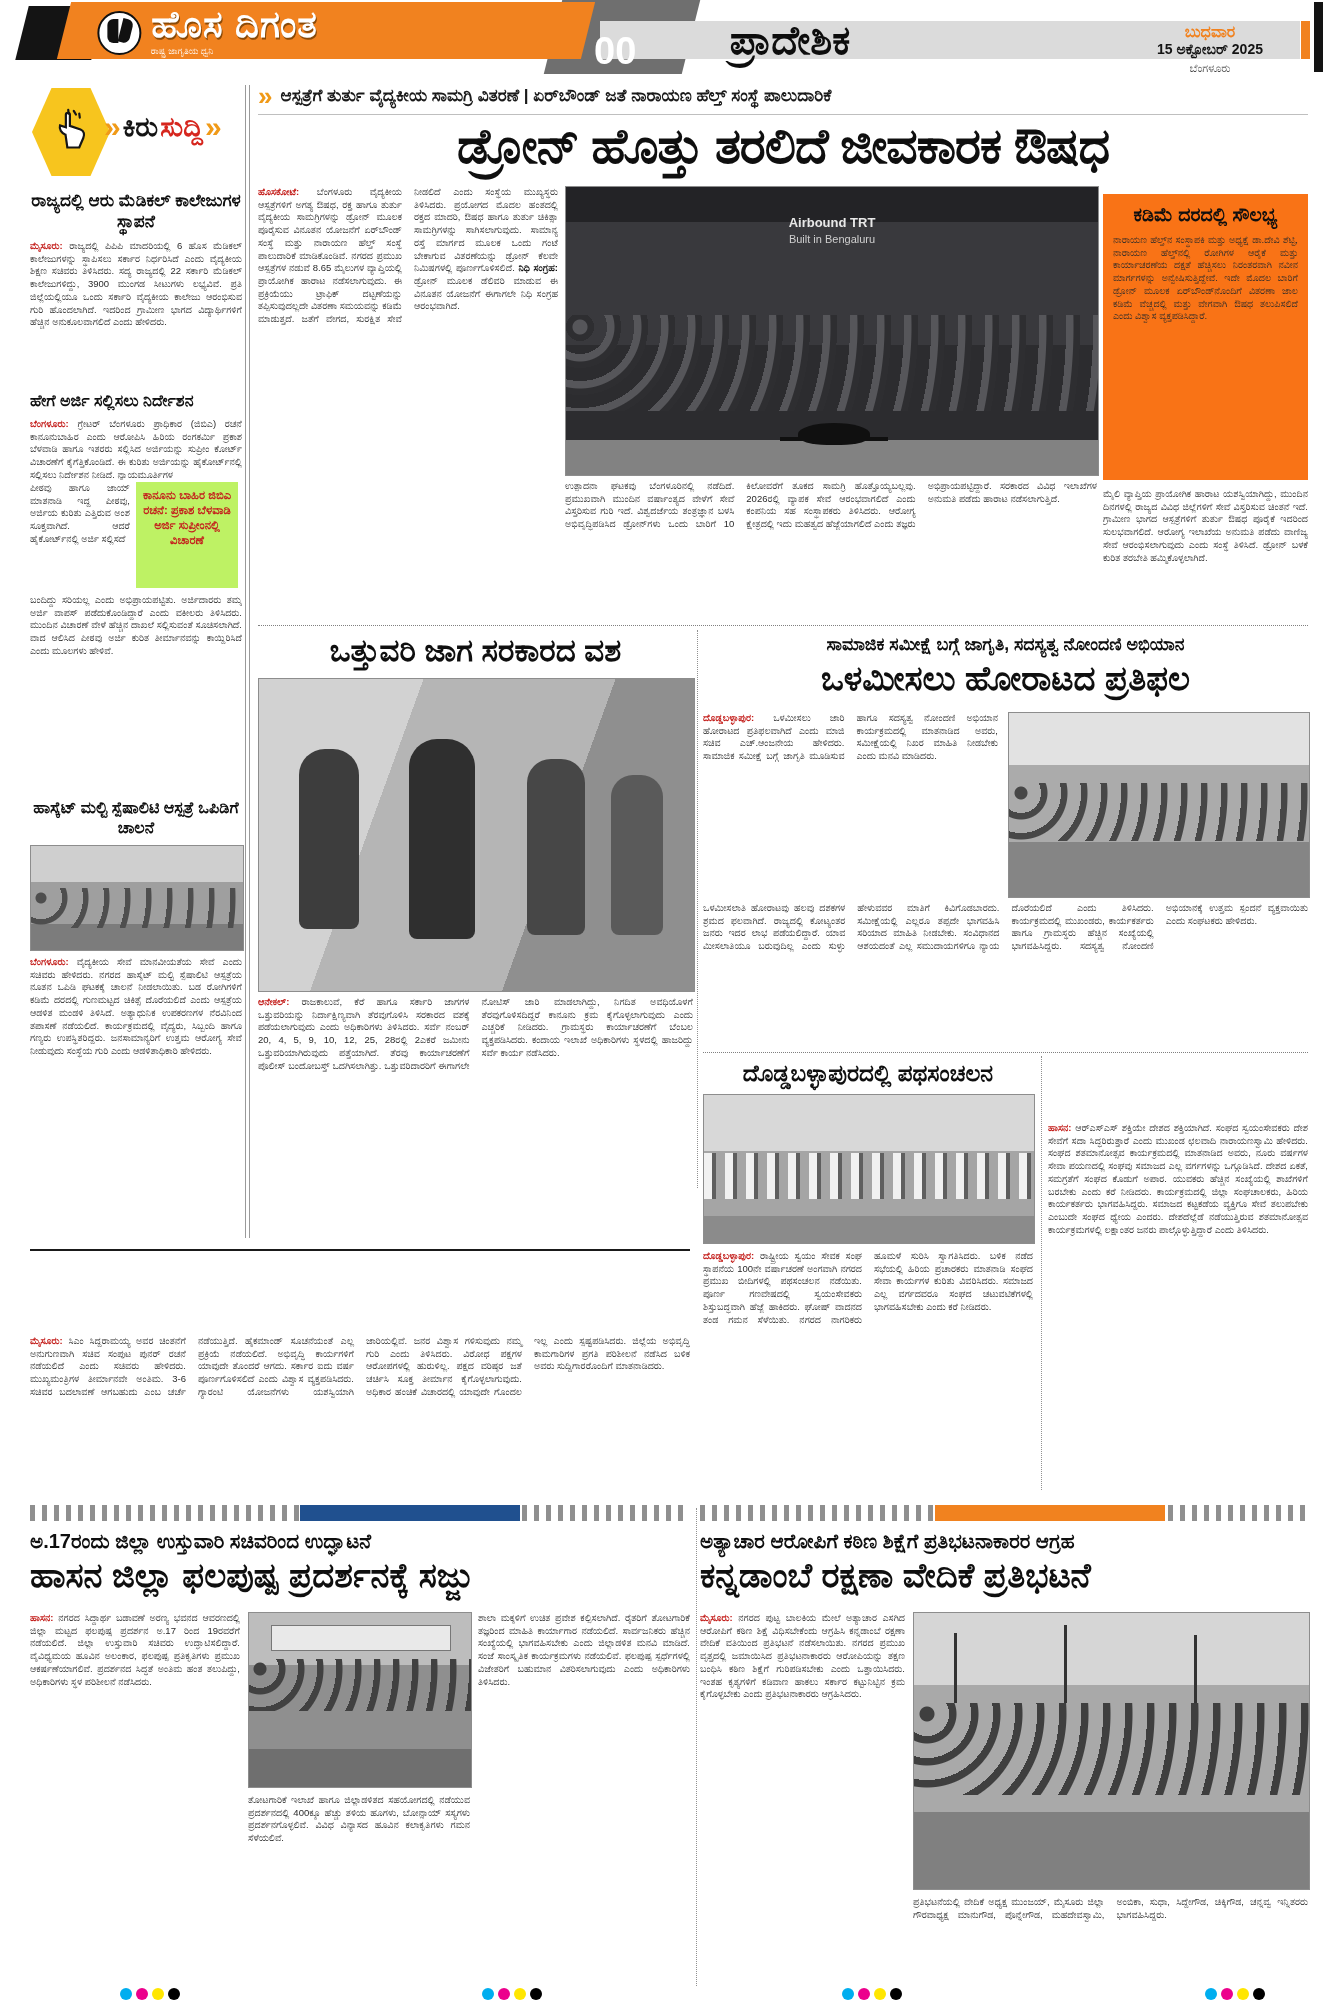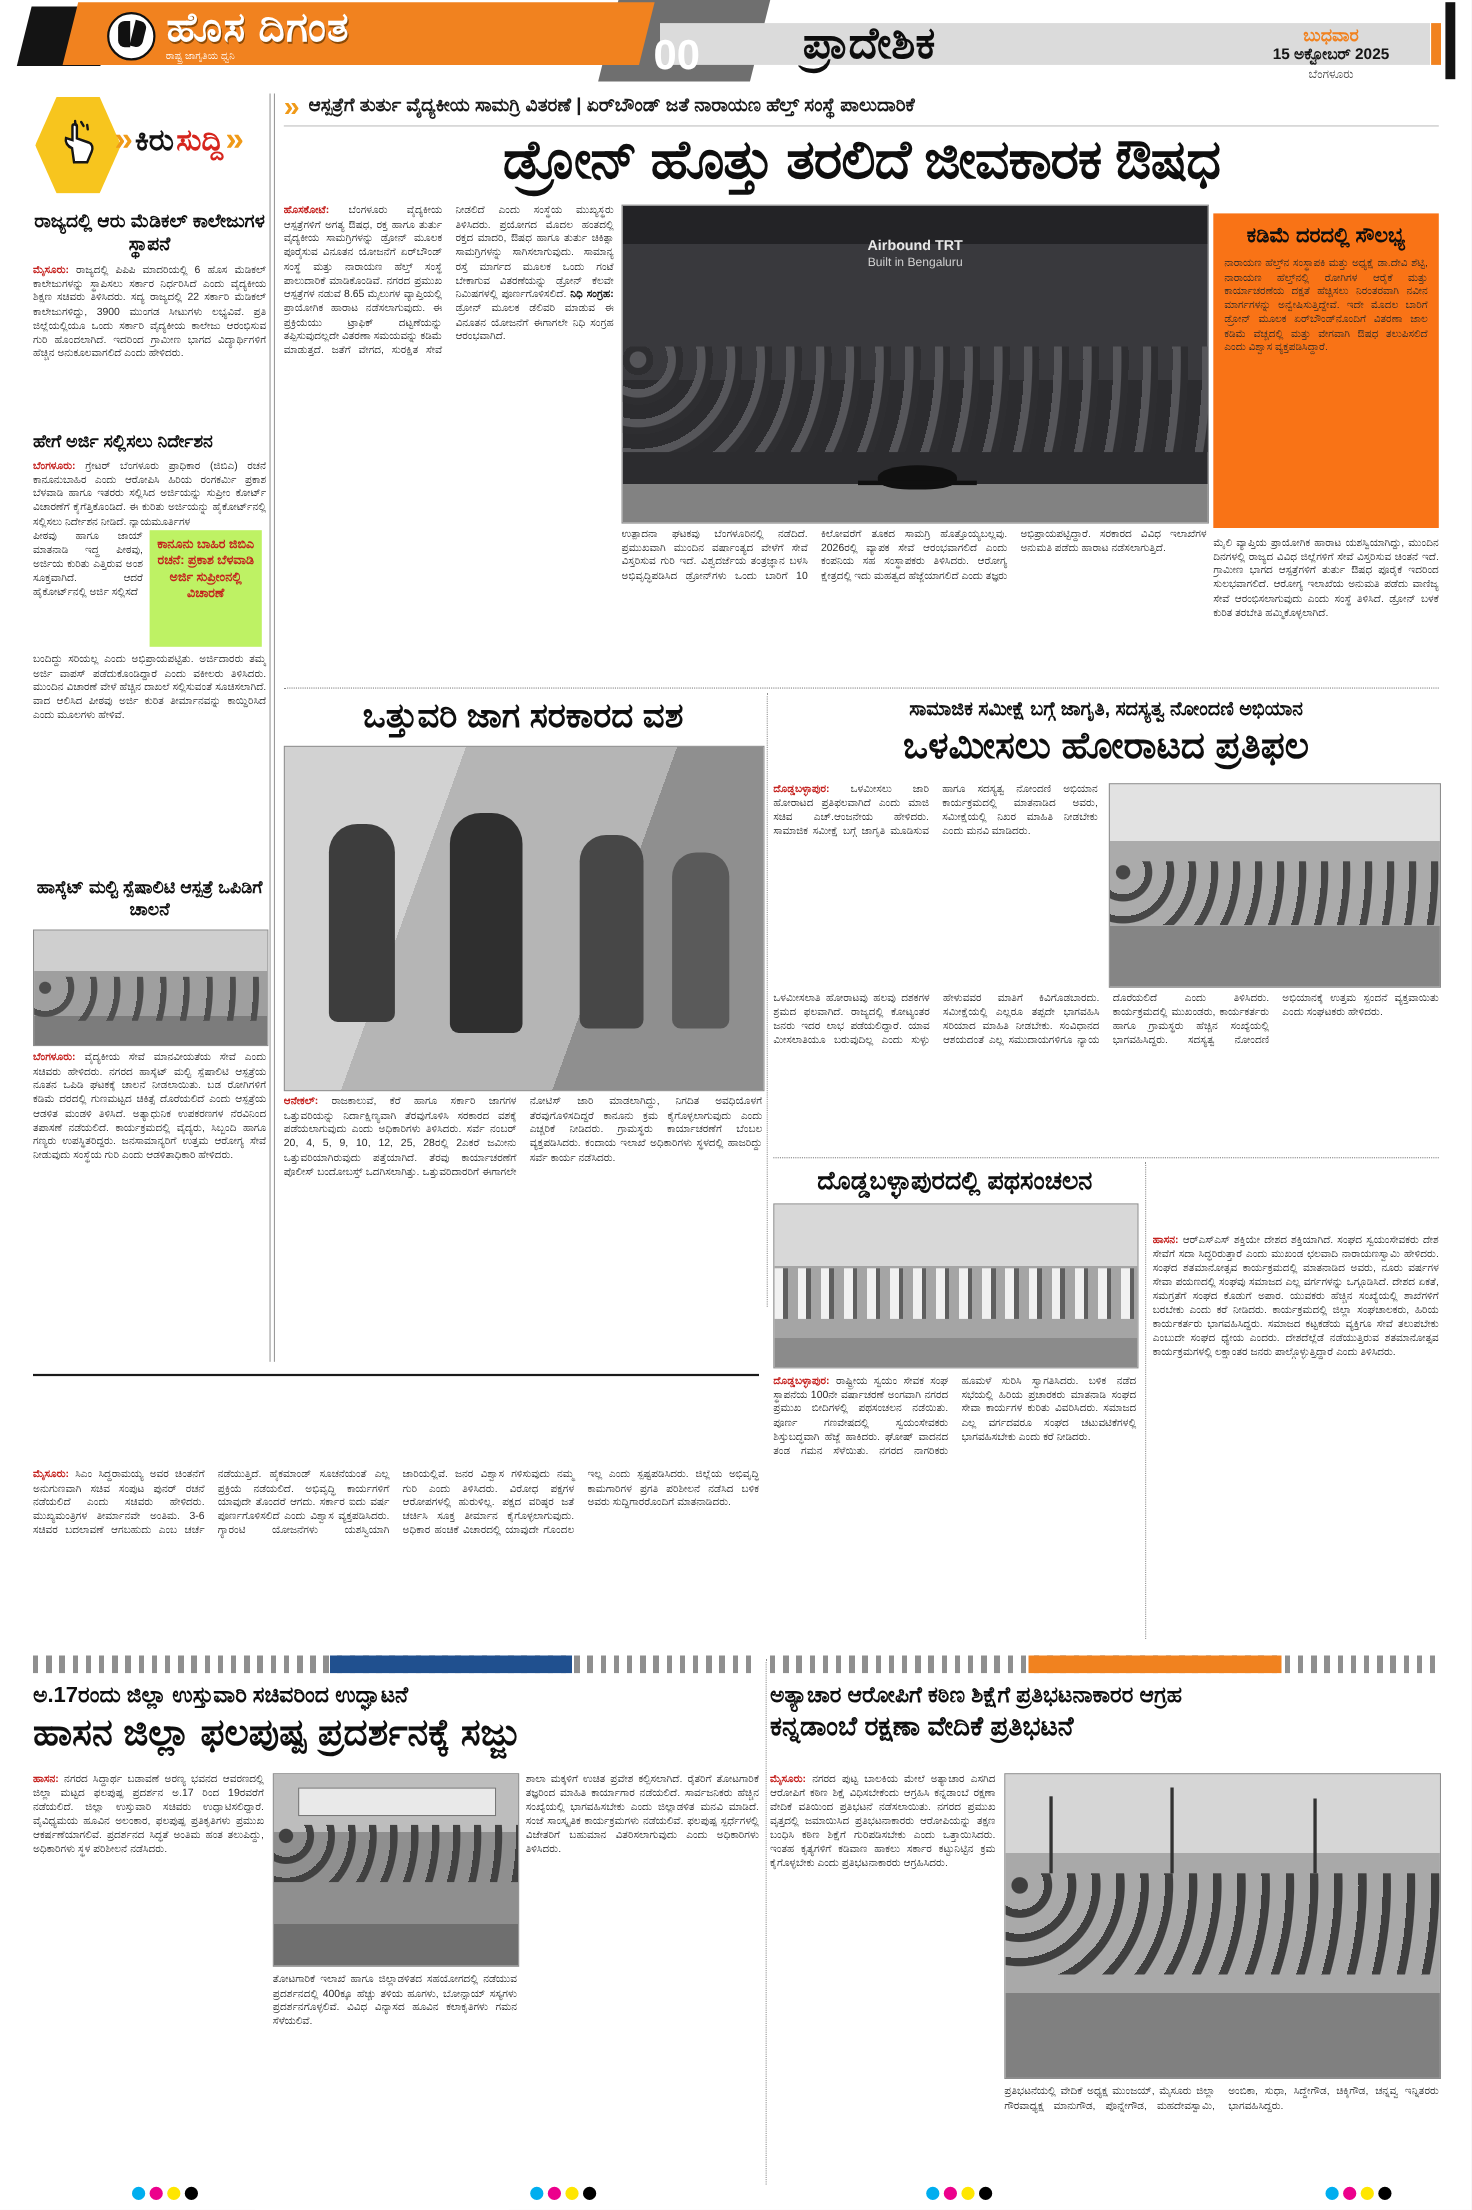--- a/index.html
+++ b/index.html
@@ -183,21 +183,21 @@
     <span>ನಗರದ ಸಿದ್ದಾರ್ಥ ಬಡಾವಣೆ ಅರಣ್ಯ ಭವನದ ಆವರಣದಲ್ಲಿ ಜಿಲ್ಲಾ ಮಟ್ಟದ ಫಲಪುಷ್ಪ ಪ್ರದರ್ಶನ ಅ.17 ರಿಂದ 19ರವರೆಗೆ ನಡೆಯಲಿದೆ. ಜಿಲ್ಲಾ ಉಸ್ತುವಾರಿ ಸಚಿವರು ಉದ್ಘಾಟಿಸಲಿದ್ದಾರೆ. ವೈವಿಧ್ಯಮಯ ಹೂವಿನ ಅಲಂಕಾರ, ಫಲಪುಷ್ಪ ಪ್ರತಿಕೃತಿಗಳು ಪ್ರಮುಖ ಆಕರ್ಷಣೆಯಾಗಲಿವೆ. ಪ್ರದರ್ಶನದ ಸಿದ್ಧತೆ ಅಂತಿಮ ಹಂತ ತಲುಪಿದ್ದು, ಅಧಿಕಾರಿಗಳು ಸ್ಥಳ ಪರಿಶೀಲನೆ ನಡೆಸಿದರು.</span>
   </div>
   <div class="photo" style="left:248px;top:1612px;width:222px;height:174px;background:linear-gradient(#bdbdbd 0 30%,#8f8f8f 30% 78%,#6f6f6f 78%);">
     <div class="abs" style="left:0;top:46px;width:222px;height:52px;background:repeating-radial-gradient(circle at 11px 10px,#414141 0 6px,transparent 7px 19px);"></div>
     <div class="abs" style="left:22px;top:12px;width:178px;height:24px;background:#e9e9e9;border:1px solid #777;"></div>
   </div>
   <div class="abs news" style="left:248px;top:1794px;width:222px;height:192px;">ತೋಟಗಾರಿಕೆ ಇಲಾಖೆ ಹಾಗೂ ಜಿಲ್ಲಾಡಳಿತದ ಸಹಯೋಗದಲ್ಲಿ ನಡೆಯುವ ಪ್ರದರ್ಶನದಲ್ಲಿ 400ಕ್ಕೂ ಹೆಚ್ಚು ತಳಿಯ ಹೂಗಳು, ಬೋನ್ಸಾಯ್ ಸಸ್ಯಗಳು ಪ್ರದರ್ಶನಗೊಳ್ಳಲಿವೆ. ವಿವಿಧ ವಿನ್ಯಾಸದ ಹೂವಿನ ಕಲಾಕೃತಿಗಳು ಗಮನ ಸೆಳೆಯಲಿವೆ.</div>
   <div class="abs news" style="left:478px;top:1612px;width:212px;height:374px;">ಶಾಲಾ ಮಕ್ಕಳಿಗೆ ಉಚಿತ ಪ್ರವೇಶ ಕಲ್ಪಿಸಲಾಗಿದೆ. ರೈತರಿಗೆ ತೋಟಗಾರಿಕೆ ತಜ್ಞರಿಂದ ಮಾಹಿತಿ ಕಾರ್ಯಾಗಾರ ನಡೆಯಲಿದೆ. ಸಾರ್ವಜನಿಕರು ಹೆಚ್ಚಿನ ಸಂಖ್ಯೆಯಲ್ಲಿ ಭಾಗವಹಿಸಬೇಕು ಎಂದು ಜಿಲ್ಲಾಡಳಿತ ಮನವಿ ಮಾಡಿದೆ. ಸಂಜೆ ಸಾಂಸ್ಕೃತಿಕ ಕಾರ್ಯಕ್ರಮಗಳು ನಡೆಯಲಿವೆ. ಫಲಪುಷ್ಪ ಸ್ಪರ್ಧೆಗಳಲ್ಲಿ ವಿಜೇತರಿಗೆ ಬಹುಮಾನ ವಿತರಿಸಲಾಗುವುದು ಎಂದು ಅಧಿಕಾರಿಗಳು ತಿಳಿಸಿದರು.</div>
 
   <div class="abs headline" style="left:700px;top:1530px;width:608px;font-size:20px;font-weight:800;">ಅತ್ಯಾಚಾರ ಆರೋಪಿಗೆ ಕಠಿಣ ಶಿಕ್ಷೆಗೆ ಪ್ರತಿಭಟನಾಕಾರರ ಆಗ್ರಹ</div>
-  <div class="abs headline" style="left:700px;top:1556px;width:608px;font-size:24px;">ಕನ್ನಡಾಂಬೆ ರಕ್ಷಣಾ ವೇದಿಕೆ ಪ್ರತಿಭಟನೆ</div>
+  <div class="abs headline" style="left:700px;top:1556px;width:608px;font-size:34px;">ಕನ್ನಡಾಂಬೆ ರಕ್ಷಣಾ ವೇದಿಕೆ ಪ್ರತಿಭಟನೆ</div>
   <div class="abs news" style="left:700px;top:1612px;width:205px;height:374px;">
     <span class="dl">ಮೈಸೂರು:</span>
     <span>ನಗರದ ಪುಟ್ಟ ಬಾಲಕಿಯ ಮೇಲೆ ಅತ್ಯಾಚಾರ ಎಸಗಿದ ಆರೋಪಿಗೆ ಕಠಿಣ ಶಿಕ್ಷೆ ವಿಧಿಸಬೇಕೆಂದು ಆಗ್ರಹಿಸಿ ಕನ್ನಡಾಂಬೆ ರಕ್ಷಣಾ ವೇದಿಕೆ ವತಿಯಿಂದ ಪ್ರತಿಭಟನೆ ನಡೆಸಲಾಯಿತು. ನಗರದ ಪ್ರಮುಖ ವೃತ್ತದಲ್ಲಿ ಜಮಾಯಿಸಿದ ಪ್ರತಿಭಟನಾಕಾರರು ಆರೋಪಿಯನ್ನು ತಕ್ಷಣ ಬಂಧಿಸಿ ಕಠಿಣ ಶಿಕ್ಷೆಗೆ ಗುರಿಪಡಿಸಬೇಕು ಎಂದು ಒತ್ತಾಯಿಸಿದರು. ಇಂತಹ ಕೃತ್ಯಗಳಿಗೆ ಕಡಿವಾಣ ಹಾಕಲು ಸರ್ಕಾರ ಕಟ್ಟುನಿಟ್ಟಿನ ಕ್ರಮ ಕೈಗೊಳ್ಳಬೇಕು ಎಂದು ಪ್ರತಿಭಟನಾಕಾರರು ಆಗ್ರಹಿಸಿದರು.</span>
   </div>
   <div class="photo" style="left:913px;top:1612px;width:395px;height:276px;background:linear-gradient(#d6d6d6 0 26%,#a9a9a9 26% 72%,#808080 72%);">
     <div class="abs" style="left:0;top:90px;width:395px;height:92px;background:repeating-radial-gradient(circle at 13px 11px,#3f3f3f 0 7px,transparent 8px 22px);"></div>
     <div class="abs" style="left:40px;top:20px;width:3px;height:70px;background:#333;"></div>
     <div class="abs" style="left:150px;top:12px;width:3px;height:78px;background:#333;"></div>
     <div class="abs" style="left:280px;top:22px;width:3px;height:68px;background:#333;"></div>
   </div>

